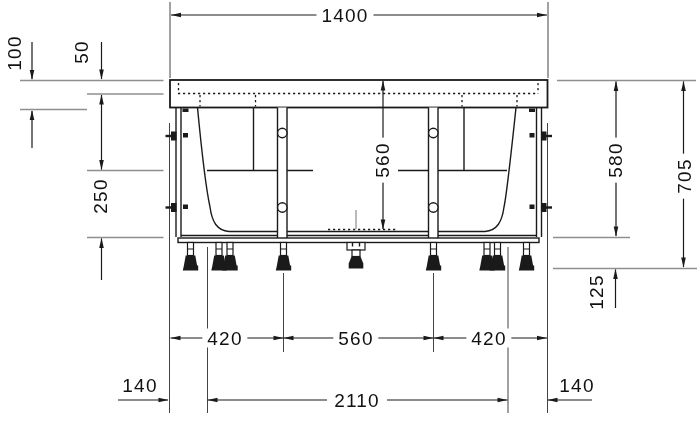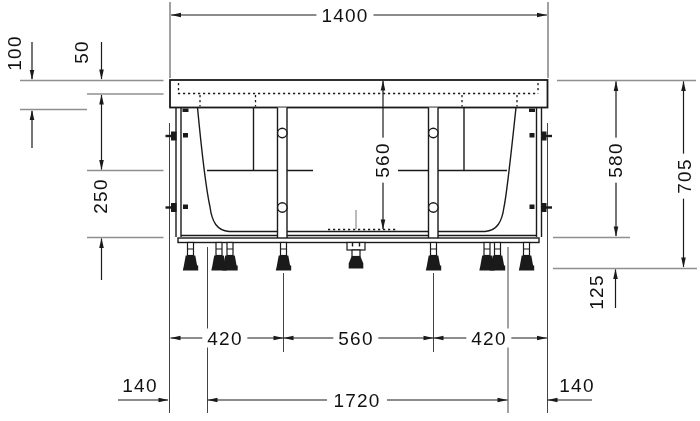--- a/index.html
+++ b/index.html
@@ -188,16 +188,16 @@
   <div class="lbl v" style="left:81px;top:52px">50</div>
   <div class="lbl v" style="left:100px;top:196px">250</div>
   <div class="lbl v bg" style="left:382px;top:160px">560</div>
   <div class="lbl v bg" style="left:615px;top:160px">580</div>
   <div class="lbl v bg" style="left:684px;top:176px">705</div>
   <div class="lbl v" style="left:596px;top:292px">125</div>
   <div class="lbl bg" style="left:225px;top:338px">420</div>
   <div class="lbl bg" style="left:356px;top:338px">560</div>
   <div class="lbl bg" style="left:489px;top:338px">420</div>
   <div class="lbl" style="left:140px;top:385px">140</div>
-  <div class="lbl bg" style="left:357px;top:400px">1720</div>
+  <div class="lbl bg" style="left:357px;top:400px">2110</div>
   <div class="lbl" style="left:577px;top:385px">140</div>
 
 </div>
 
 </body></html>

